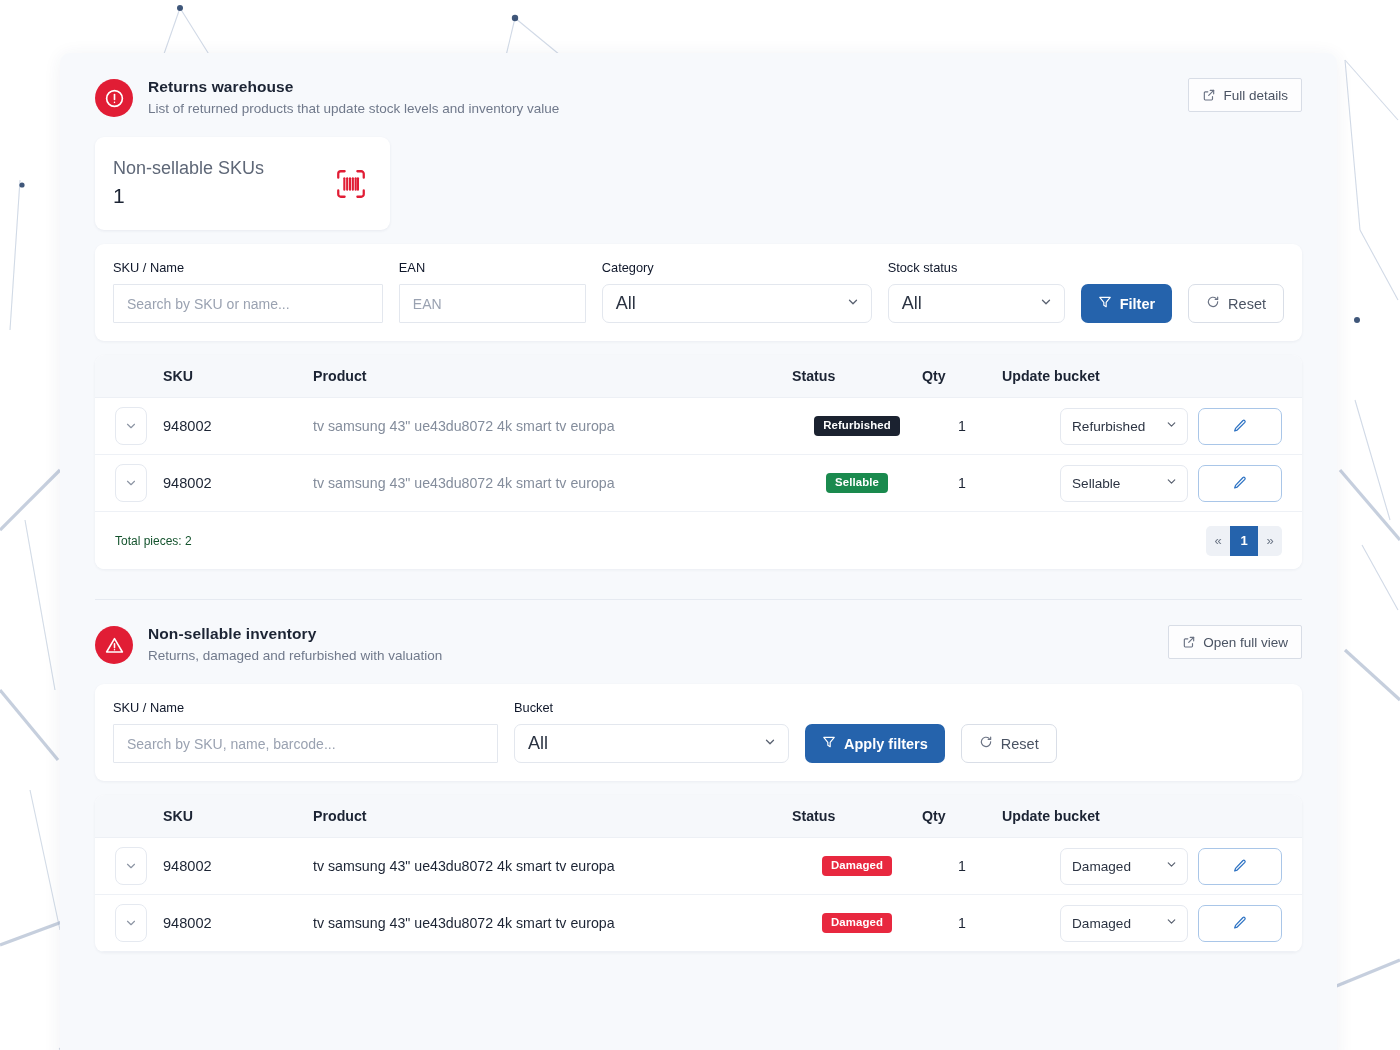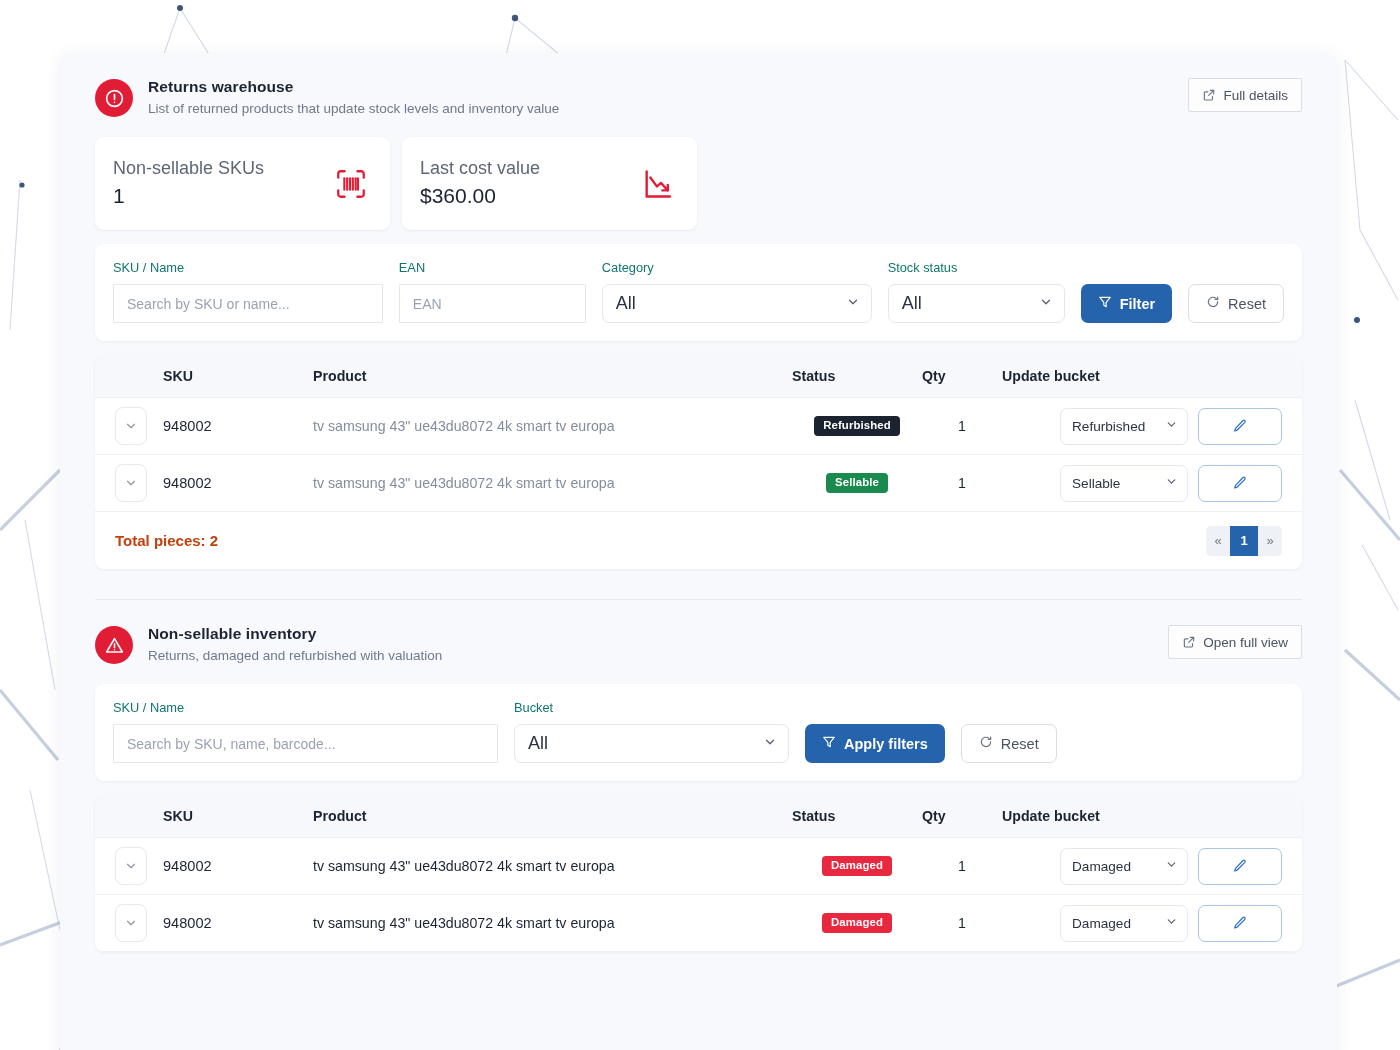--- a/index.html
+++ b/index.html
@@ -126,21 +126,21 @@
     border-radius: 9px;
     box-shadow: 0 1px 3px rgba(30,45,80,0.06);
     padding: 16px 18px 18px 18px;
     display: flex;
     align-items: flex-end;
     gap: 16px;
   }
   .field { display: flex; flex-direction: column; }
   .field-label {
     font-size: 12.8px;
-    color: #0f766e;
+    color: #0f172a;
     margin-bottom: 9px;
     line-height: 15px;
   }
   .txt-input {
     height: 39px;
     border: 1px solid #e3e7ee;
     border-radius: 1px;
     background: #fff;
     padding: 0 13px;
     font-size: 14px;
@@ -300,21 +300,21 @@
   }
 
   .table-foot {
     height: 57px;
     display: flex;
     align-items: center;
     justify-content: space-between;
     padding: 0 20px;
     background: #fff;
   }
-  .total-txt { font-size: 15px; color: #c2410c; font-weight: bold; }
+  .total-txt { font-size: 12px; color: #14532d; }
   .pager { display: flex; }
   .pg {
     min-width: 24px; height: 30px;
     background: #eef1f6;
     border: none;
     color: #6d7787;
     font-size: 13px;
     display: flex; align-items: center; justify-content: center;
     cursor: pointer;
     font-family: "Liberation Sans", sans-serif;
@@ -438,33 +438,20 @@
               <line x1="11.3" y1="8" x2="11.3" y2="16"></line>
               <line x1="13.3" y1="8" x2="13.3" y2="16"></line>
               <line x1="15.3" y1="8" x2="15.3" y2="16"></line>
               <line x1="16.9" y1="8" x2="16.9" y2="16"></line>
             </g>
           </svg>
         </span>
       </div>
 
 
-      <div class="kpi-card">
-        <div>
-          <div class="kpi-label">Last cost value</div>
-          <div class="kpi-value">$360.00</div>
-        </div>
-        <span class="kpi-icon">
-          <svg width="34" height="34" viewBox="0 0 24 24" fill="none" stroke="#e11d35" stroke-width="1.7" stroke-linecap="round" stroke-linejoin="round">
-            <path d="M4 3.2v17.6h16.4"></path>
-            <path d="M6.6 7.4l4.6 6.3 3-2.4 4.5 5.1"></path>
-            <path d="M18.9 12.6v3.9h-3.8"></path>
-          </svg>
-        </span>
-      </div>
 
     </div>
 
     <div class="filter-bar">
       <div class="field" style="width:285px;">
         <span class="field-label">SKU / Name</span>
         <input class="txt-input" type="text" placeholder="Search by SKU or name..." value="" style="">
       </div>
 
       <div class="field" style="width:187px;">

